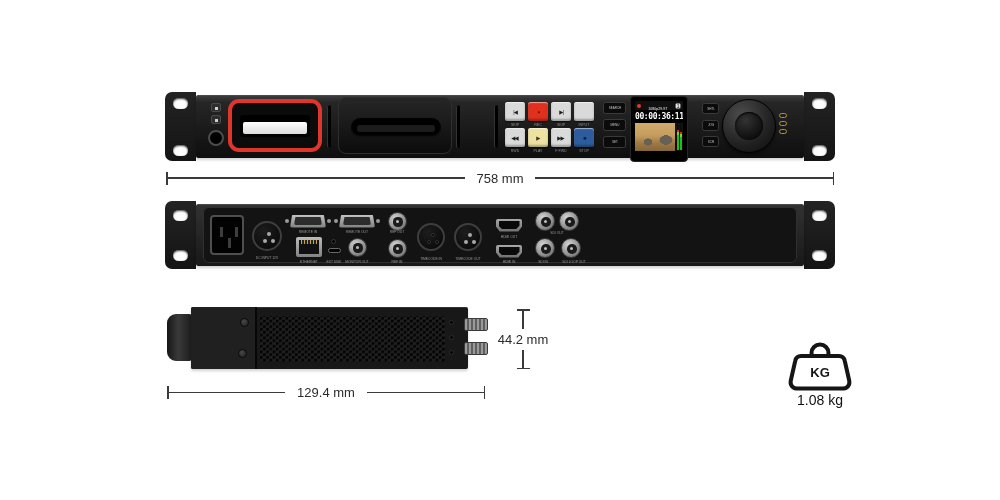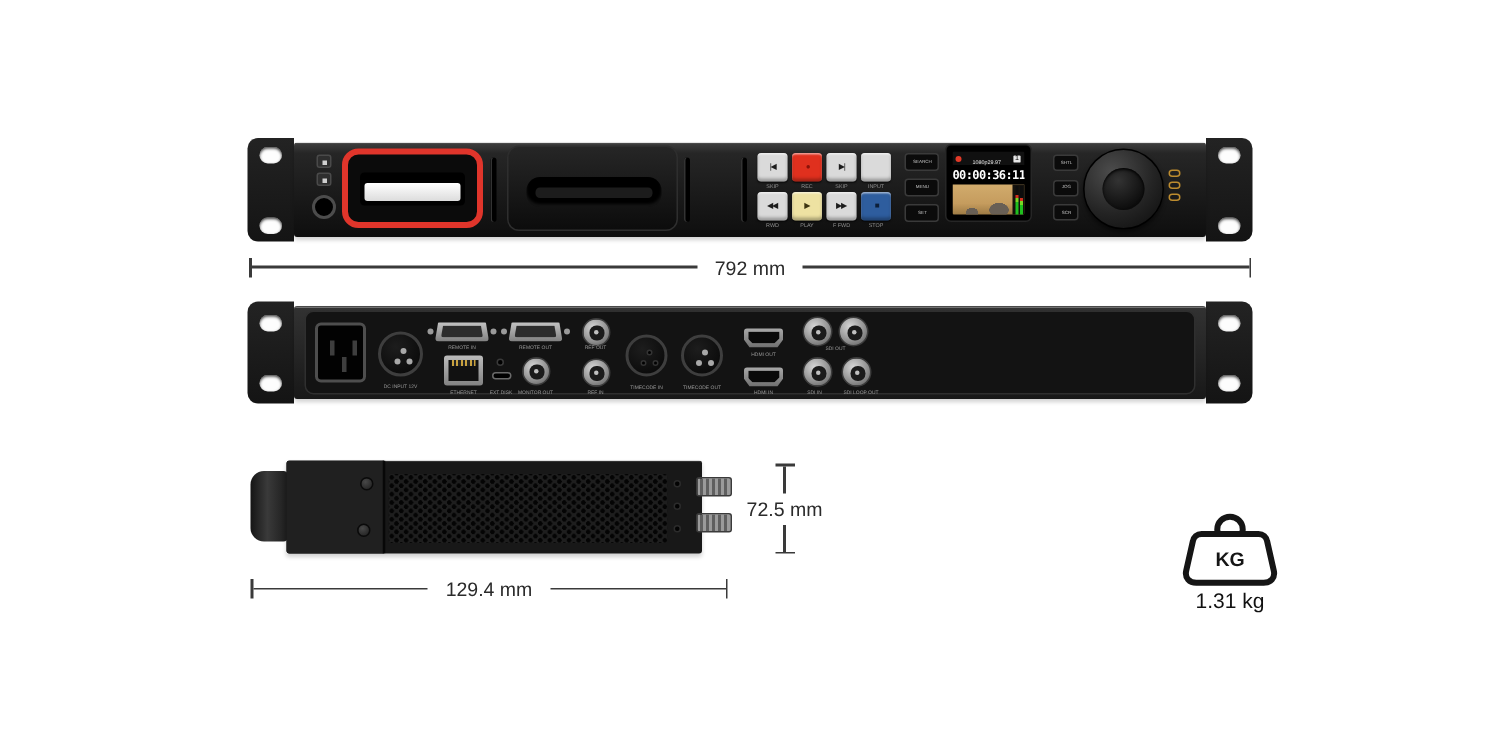--- a/index.html
+++ b/index.html
@@ -126,21 +126,21 @@
     <div class="slit" style="left:327px;top:105px;height:43px;"></div>
 
     <div class="ssd-bay" style="left:338px;top:97px;width:114px;height:57px;">
       <div class="ssd-slot" style="left:12px;top:20px;width:90px;height:20px;"></div>
       <div class="ssd-lip" style="left:18px;top:27px;width:78px;height:7px;"></div>
     </div>
 
     <div class="slit" style="left:456px;top:105px;height:43px;"></div>
     <div class="slit" style="left:494px;top:105px;height:43px;"></div>
 
-    <div class="lcd" style="left:630px;top:96px;width:58px;height:52px;">
+    <div class="lcd" style="left:630px;top:96px;width:58px;height:66px;">
       <div class="lcd-screen">
         <div class="lcd-status">
           <div class="rec-dot"></div>
           <div style="flex:1;text-align:center;color:#eaeaea;overflow:visible;">
             <span class="tiny" style="position:static;display:inline-block;transform:scale(.6);color:#eaeaea;">1080p29.97</span>
           </div>
           <div style="flex:0 0 auto;background:#e6e6e6;color:#000;font-size:6px;line-height:6px;width:6px;height:6px;
                       text-align:center;border-radius:1px;margin-right:2px;transform:scale(.8);">1</div>
         </div>
         <div class="lcd-timecode">00:00:36:11</div>
@@ -157,21 +157,21 @@
     <div class="wheel-in" style="left:735px;top:112px;width:28px;height:28px;"></div>
 
     <div class="logo-mark" style="left:779px;top:113px;"></div>
     <div class="logo-mark" style="left:779px;top:121px;"></div>
     <div class="logo-mark" style="left:779px;top:129px;"></div>
   </div>
 
   <div class="dim-h" style="left:166px;top:171px;width:668px;height:14px;">
     <div class="tick"></div>
     <div class="line"></div>
-    <div class="txt">792 mm</div>
+    <div class="txt">758 mm</div>
     <div class="line"></div>
     <div class="tick"></div>
   </div>
 
   <div>
     <div class="ear left" style="left:165px;top:201px;width:31px;height:68px;">
       <div class="earhole" style="left:8px;top:9px;"></div>
       <div class="earhole" style="left:8px;top:49px;"></div>
     </div>
     <div class="ear right" style="left:804px;top:201px;width:31px;height:68px;">
@@ -193,40 +193,40 @@
     <div class="sidehole" style="left:449px;top:320px;"></div>
     <div class="sidehole" style="left:449px;top:335px;"></div>
     <div class="sidehole" style="left:449px;top:350px;"></div>
     <div class="side-bnc" style="left:464px;top:318px;width:24px;"></div>
     <div class="side-bnc" style="left:464px;top:342px;width:24px;"></div>
   </div>
 
   <div class="dim-v" style="left:495px;top:309px;width:56px;height:60px;">
     <div class="tick"></div>
     <div class="line"></div>
-    <div class="txt">72.5 mm</div>
+    <div class="txt">44.2 mm</div>
     <div class="line"></div>
     <div class="tick"></div>
   </div>
 
   <div class="dim-h" style="left:167px;top:385px;width:318px;height:15px;">
     <div class="tick"></div>
     <div class="line"></div>
     <div class="txt">129.4 mm</div>
     <div class="line"></div>
     <div class="tick"></div>
   </div>
 
   <div>
     <svg class="abs" style="left:786px;top:341px;" width="68" height="50" viewBox="0 0 68 50">
       <circle cx="34" cy="12" r="8.5" fill="none" stroke="#151515" stroke-width="4"></circle>
       <path d="M15,15 H53 C56,15 58.2,17 58.8,20 L63.2,39.5 C64.3,44.3 61,47.5 56.5,47.5 H11.5 C7,47.5 3.7,44.3 4.8,39.5 L9.2,20 C9.8,17 12,15 15,15 Z" fill="#ffffff" stroke="#151515" stroke-width="4" stroke-linejoin="round"></path>
       <text x="34" y="36" text-anchor="middle" font-family="Liberation Sans, sans-serif" font-size="13" font-weight="bold" fill="#151515">KG</text>
     </svg>
-    <div class="weight-value" style="left:780px;top:392px;width:80px;">1.31 kg</div>
+    <div class="weight-value" style="left:780px;top:392px;width:80px;">1.08 kg</div>
   </div>
 
 <div class="tbtn" style="left: 505px; top: 102px; width: 20px; height: 19px; background: rgb(218, 218, 218);">
       <span class="tglyph" style="color: rgb(28, 28, 28);">|◀</span>
     </div>
     <div class="tiny-wrap" style="left: 515px; top: 124.5px;">
       <span class="tiny" style="color: rgb(143, 143, 143); transform: translate(-50%, -50%) scale(0.6);">SKIP</span>
     </div>
     <div class="tbtn" style="left: 528px; top: 102px; width: 20px; height: 19px; background: rgb(224, 48, 30);">
       <span class="tglyph" style="color: rgb(138, 18, 8);">●</span>

